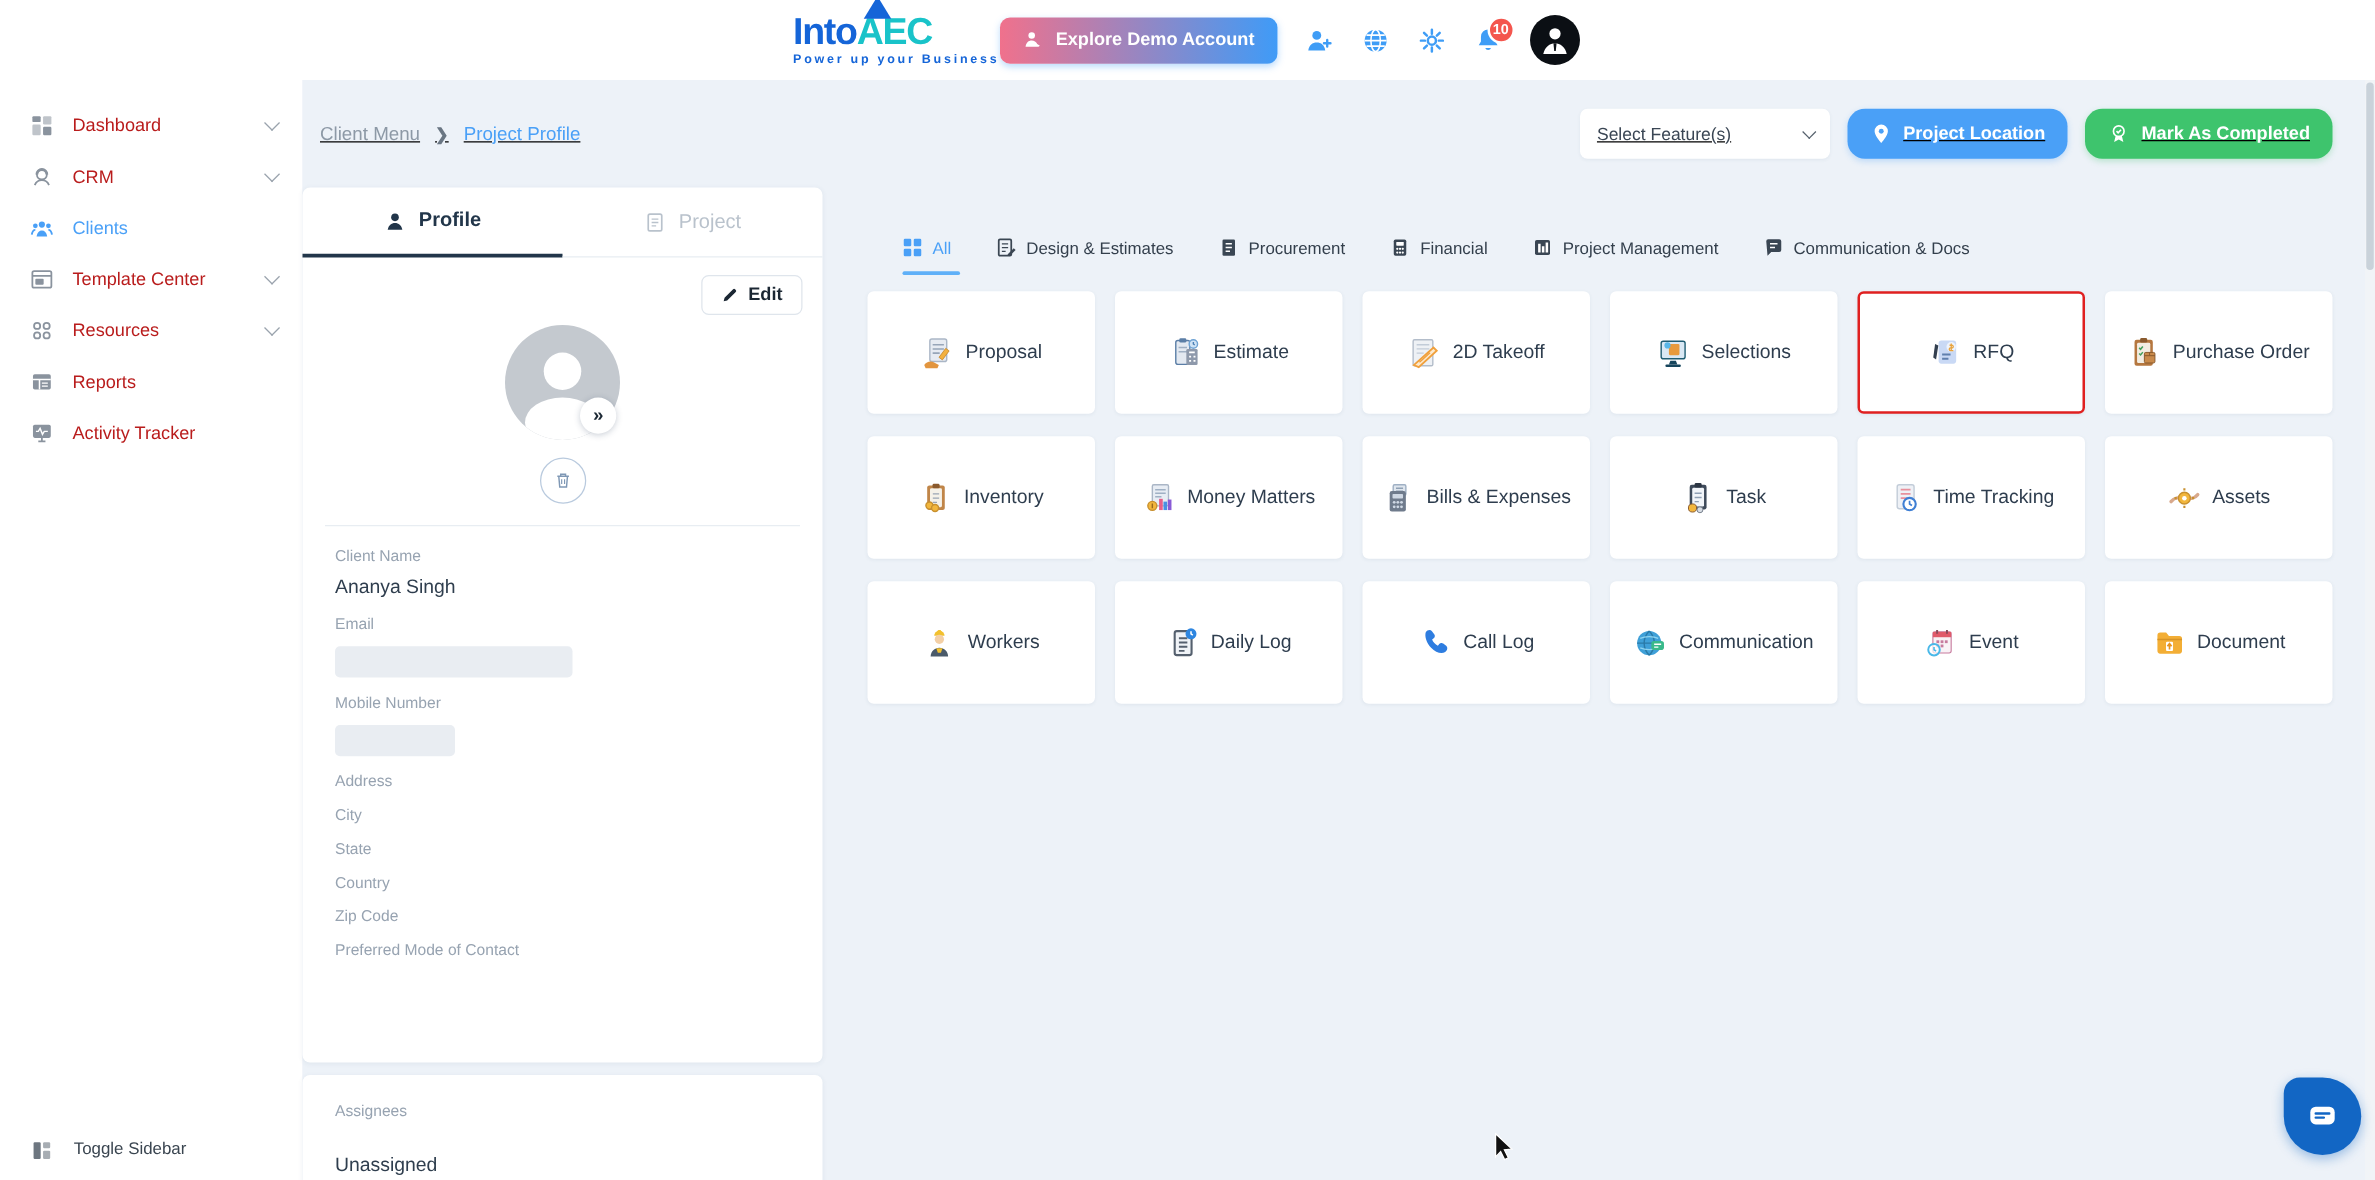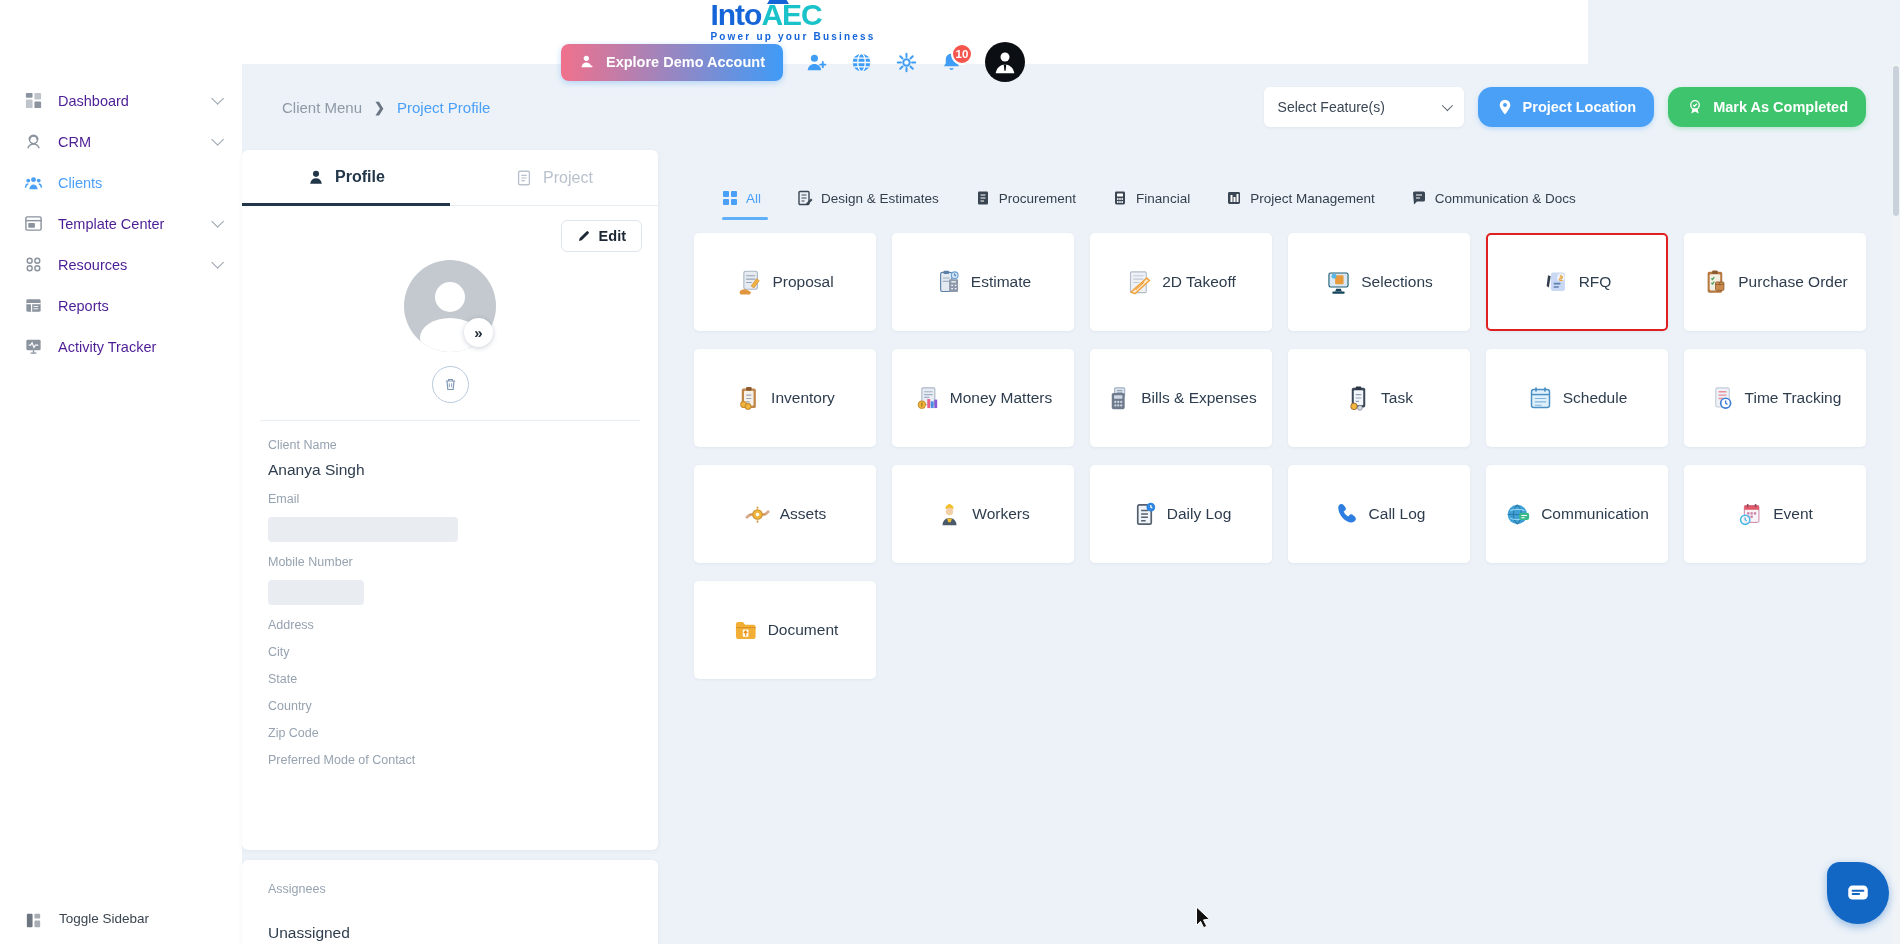--- a/index.html
+++ b/index.html
@@ -1,43 +1,43 @@
 <!DOCTYPE html>
 <html><head>
 <meta charset="utf-8">
 <style>
   * { margin:0; padding:0; box-sizing:border-box; }
   html,body { width:1900px; height:944px; overflow:hidden; font-family:"Liberation Sans",sans-serif; background:#edf2f8; }
-  .header { position:absolute; left:0; top:0; width:1588px; height:64px; background:#fff; display:flex; align-items:center; justify-content:flex-start; padding:0 26px 0 24px; z-index:5;flex-direction:column; }
+  .header { position:absolute; left:0; top:0; width:1900px; height:64px; background:#fff; display:flex; align-items:center; justify-content:center; padding:0 26px 0 24px; z-index:5; }
   .logo-wrap { display:flex; flex-direction:column; line-height:1; }
   .logo-line { display:flex; align-items:flex-end; }
   .logo-into { font-size:30px; font-weight:bold; color:#1565d8; letter-spacing:-1px; }
   .logo-aec { font-size:30px; font-weight:bold; color:#19c3c9; letter-spacing:-1px; position:relative; }
   .logo-tri { width:0; height:0; border-left:11px solid transparent; border-right:11px solid transparent; border-bottom:18px solid #1565d8; position:absolute; top:-14px; left:6px; }
   .tagline { font-size:10px; font-weight:bold; color:#1565d8; letter-spacing:2.2px; margin-top:2px; }
   .hright { display:flex; align-items:center; gap:22px; }
   .explore-btn { display:flex; align-items:center; gap:9px; height:37px; padding:0 18px; border-radius:8px; background:linear-gradient(90deg,#f0718c,#3f9bf7); color:#fff; font-size:14.5px; font-weight:bold; border:none; cursor:pointer; box-shadow:0 2px 6px rgba(63,155,247,.35); }
   .hicon { width:23px; height:23px; color:#3f9df6; position:relative; display:inline-flex; }
   .hicon svg { width:100%; height:100%; }
   .badge { position:absolute; top:-8px; right:-10px; min-width:22px; height:22px; border-radius:11px; background:#f4564e; color:#fff; font-size:11.5px; font-weight:bold; display:flex; align-items:center; justify-content:center; border:2px solid #fff; }
   .avatar { width:40px; height:40px; border-radius:50%; background:#0b0f14; display:flex; align-items:center; justify-content:center; overflow:hidden; }
   .avatar svg { width:30px; height:30px; }
 
   .sidebar { position:absolute; left:0; top:64px; width:242px; height:880px; background:#fff; padding-top:16px; }
-  .side-item { display:flex; align-items:center; height:41px; padding:0 22px 0 24px; cursor:pointer; color:#4c1d95; font-size:14.5px; font-weight:500; }
+  .side-item { display:flex; align-items:center; height:41px; padding:0 22px 0 24px; cursor:pointer; color:#b91c1c; font-size:14.5px; font-weight:500; }
   .side-item .sic { width:19px; height:19px; margin-right:15px; color:#8a939e; flex:none; }
   .side-item .sic svg { width:100%; height:100%; }
   .side-item.active { color:#4aa0f7; }
   .side-item.active .sic { color:#4aa0f7; }
   .side-item .grow { flex:1; }
   .chev { width:9px; height:9px; border-right:1.6px solid #9aa3ad; border-bottom:1.6px solid #9aa3ad; transform:rotate(45deg) translateY(-3px); }
   .toggle-row { position:absolute; left:0; bottom:14px; width:242px; display:flex; align-items:flex-start; padding:0 24px; gap:16px; color:#3a4550; font-size:13.5px; cursor:pointer; }
 
   .main { position:absolute; left:242px; top:64px; width:1658px; height:880px; background:#edf2f8; }
-  .topbar { height:86px; display:flex; align-items:center; justify-content:space-between; padding:0 34px 0 40px; }
+  .topbar { height:86px; display:flex; align-items:center; justify-content:space-between; padding:0 34px 0 14px;text-decoration:underline; }
   .breadcrumb { display:flex; align-items:center; gap:12px; font-size:15px; }
   .bc-sec { color:#8d99a6; cursor:pointer; }
   .bc-arrow { color:#6a7683; font-weight:bold; font-size:13px; }
   .bc-page { color:#4aa0f7; cursor:pointer; }
   .top-actions { display:flex; align-items:center; gap:14px; }
   .select-box { width:200px; height:40px; background:#fff; border-radius:6px; display:flex; align-items:center; justify-content:space-between; padding:0 14px; font-size:14px; color:#3a4654; cursor:pointer; box-shadow:0 1px 3px rgba(50,80,120,.07); }
   .sel-chev { width:8px; height:8px; border-right:1.5px solid #55606c; border-bottom:1.5px solid #55606c; transform:rotate(45deg) translateY(-2px); }
   .btn { height:40px; border:none; border-radius:14px; color:#fff; font-size:14.5px; font-weight:bold; display:flex; align-items:center; gap:9px; padding:0 18px; cursor:pointer; }
   .btn-blue { background:#4aa0f7; box-shadow:0 2px 5px rgba(74,160,247,.3); }
   .btn-green { background:#3ec46d; box-shadow:0 2px 5px rgba(62,196,109,.3); }
@@ -516,31 +516,20 @@
                 <path d="M9.5 8.5h5M9.5 11.5h5M9.5 14.5h3" stroke="#8fa0b4"></path>
                 <circle cx="8" cy="19" r="2.9" fill="#f2b63c" stroke="#8a5a2e" stroke-width=".7"></circle>
                 <circle cx="13.3" cy="20.3" r="2.1" fill="#d8dde4" stroke="#77808c" stroke-width=".7"></circle>
               </svg>
             </span>
             <span class="fl">Task</span>
           </div>
         <div class="card">
             <span class="fi">
               <svg viewBox="0 0 24 24">
-                <rect x="4" y="4" width="16" height="16" rx="2" fill="#dff0fb" stroke="#4a90c4" stroke-width="1.3"></rect>
-                <path d="M4 8.5h16" stroke="#4a90c4" stroke-width="1.3"></path>
-                <path d="M8 2.3v3.4M16 2.3v3.4" stroke="#4a90c4" stroke-width="1.6"></path>
-                <path d="M7 12h10M7 15h10M7 18h6" stroke="#7fb3dc" stroke-width="1.1"></path>
-              </svg>
-            </span>
-            <span class="fl">Schedule</span>
-          </div>
-        <div class="card">
-            <span class="fi">
-              <svg viewBox="0 0 24 24">
                 <rect x="6" y="2.5" width="12" height="17" rx="1.5" fill="#eef1f6" stroke="#c2ccd8"></rect>
                 <path d="M8.5 6h7M8.5 9h7M8.5 12h4.5" stroke="#e8909c" stroke-width="1.3"></path>
                 <circle cx="14.8" cy="16.2" r="4.4" fill="#fff" stroke="#3f7fd4" stroke-width="1.5"></circle>
                 <path d="M14.8 13.8v2.4l1.7 1.1" stroke="#3f7fd4" stroke-width="1.2" fill="none"></path>
               </svg>
             </span>
             <span class="fl">Time Tracking</span>
           </div>
         <div class="card">
             <span class="fi">

